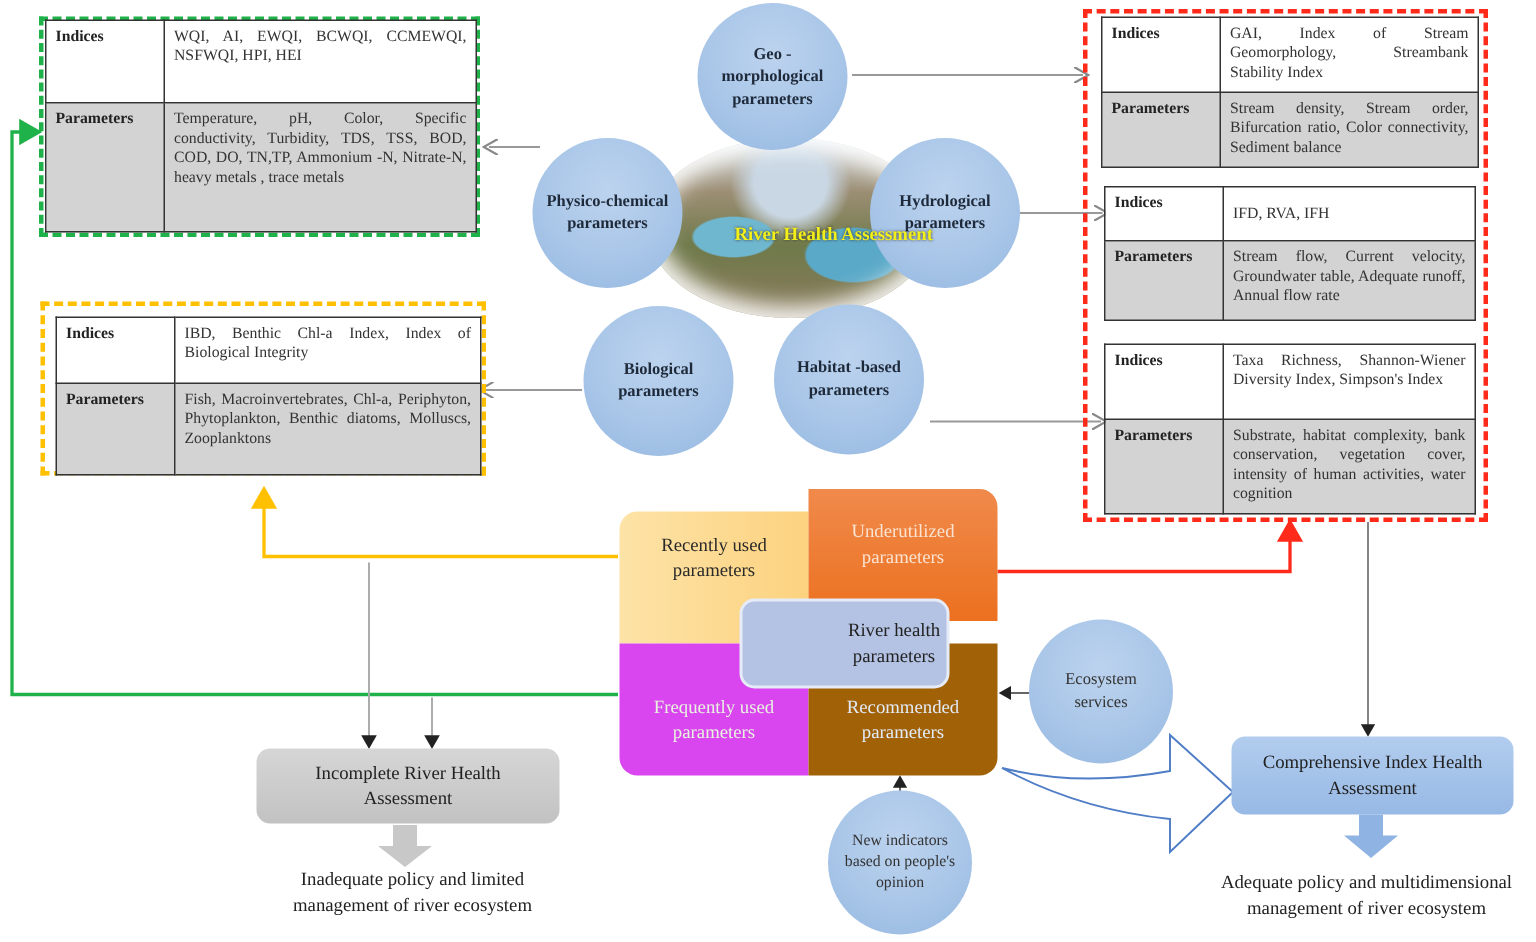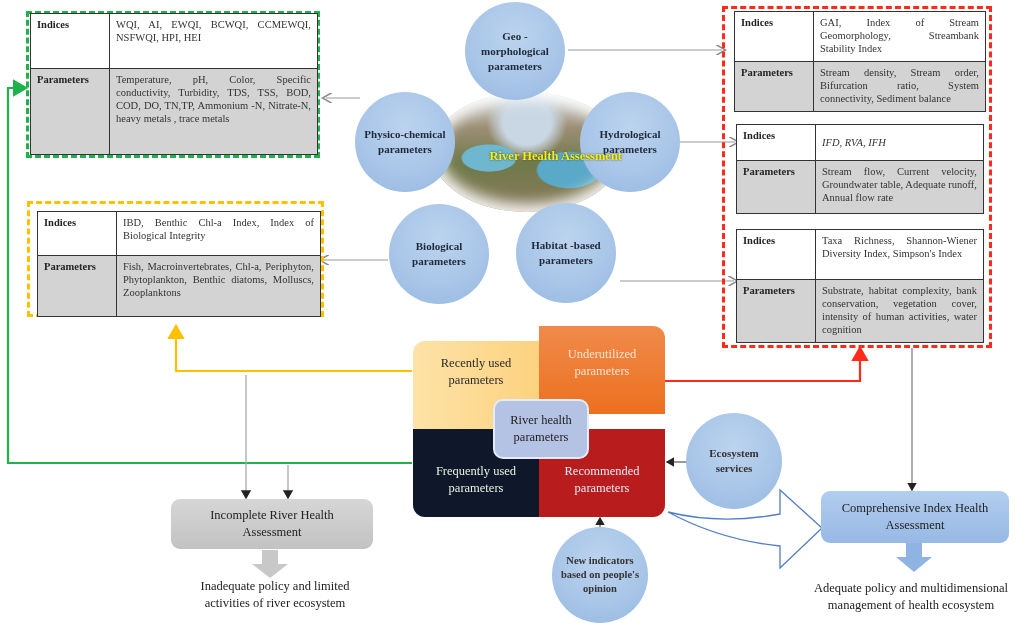--- a/index.html
+++ b/index.html
@@ -14,36 +14,36 @@
   table.it td.v { text-align:justify; color:#333; }
   table.it tr.par td { background:#d3d3d3; }
   table.it tr.idx td { background:#ffffff; }
 
   .dash { position:absolute; border-style:dashed; border-width:3px; box-sizing:border-box; }
 
   .circle { position:absolute; border-radius:50%;
             background:radial-gradient(circle at 50% 35%, #bcd3ee 0%, #a9c6e8 55%, #94b7e0 100%);
             display:flex; align-items:center; justify-content:center; text-align:center;
             font-weight:bold; font-size:11px; line-height:15px; color:#1e2a3a; }
-  .circle.light { font-weight:bold; color:#333; font-size:11px;text-align:center; }
+  .circle.light { font-weight:normal; color:#333; font-size:11px;text-align:center; }
 
   .photo { position:absolute; left:432px; top:92px; width:190px; height:120px; border-radius:50%;
            background:
              radial-gradient(ellipse at 30% 55%, #6fb6cf 0 14%, transparent 15%),
              radial-gradient(ellipse at 72% 65%, #5aa9c8 0 16%, transparent 17%),
              radial-gradient(ellipse at 50% 25%, #c9d7e4 0 18%, transparent 30%),
              linear-gradient(180deg, #dfe7ee 0%, #9c8e74 30%, #6f7a4a 60%, #8a7a5c 100%);
            box-shadow:0 0 14px 8px rgba(255,255,255,0.9) inset; }
   .photo-title { position:absolute; left:432px; top:149px; width:190px; text-align:right;
                  color:#f2ef1a; font-weight:bold; font-size:12.5px; text-shadow:0 0 2px #333; }
 
   .quad { position:absolute; display:flex; justify-content:center; text-align:center; font-size:12.5px; line-height:17px; }
   .center-box { position:absolute; left:493px; top:399px; width:92px; height:56px; border-radius:10px;
                 background:#b4c2e3; border:2px solid #e6ecf7; display:flex; align-items:center;
-                justify-content:center; text-align:center; font-size:12.5px; line-height:17px; color:#222; }
+                justify-content:flex-end; text-align:center; font-size:12.5px; line-height:17px; color:#222;padding-left:44px; }
 
   .result { position:absolute; border-radius:9px; display:flex; align-items:center; justify-content:center;
             text-align:center; font-size:12.5px; line-height:17px; color:#222; }
   .caption { position:absolute; text-align:center; font-size:12.5px; line-height:17px; color:#222; }
 </style>
 </head>
 <body>
 
 <svg class="lines" viewBox="0 0 1024 628">
   <defs>
@@ -124,29 +124,29 @@
 
 <div class="dash" style="left:722px;top:6px;width:270px;height:342px;border-color:#ff2a1a;"></div>
 <table class="it" style="left:734px;top:11px;width:252px;">
   <tbody>
       <tr class="idx" style="height:50px;">
     <td class="k">Indices</td>
     <td class="v">GAI, Index of Stream Geomorphology, Streambank Stability Index</td>
   </tr>
   <tr class="par" style="height:50px;">
     <td class="k">Parameters</td>
-    <td class="v">Stream density, Stream order, Bifurcation ratio, System connectivity, Sediment balance</td>
+    <td class="v">Stream density, Stream order, Bifurcation ratio, Color connectivity, Sediment balance</td>
   </tr>
 </tbody>
   </table>
 <table class="it" style="left:736px;top:124px;width:248px;">
   <tbody>
       <tr class="idx" style="height:36px;">
     <td class="k">Indices</td>
-    <td class="v" style="vertical-align:middle;font-style:italic;">IFD, RVA, IFH</td>
+    <td class="v" style="vertical-align:middle;">IFD, RVA, IFH</td>
   </tr>
   <tr class="par" style="height:53px;">
     <td class="k">Parameters</td>
     <td class="v">Stream flow, Current velocity, Groundwater table, Adequate runoff, Annual flow rate</td>
   </tr>
 </tbody>
   </table>
 <table class="it" style="left:736px;top:229px;width:248px;">
   <tbody>
       <tr class="idx" style="height:50px;">
@@ -177,38 +177,38 @@
     <span style="width:80px;">Habitat -based parameters</span>
   </div>
 <div class="photo-title">River Health Assessment</div>
 
 <div class="quad" style="left:413px;top:341px;width:126px;height:88px;background:linear-gradient(90deg,#fde3a7,#fcd27f);border-radius:12px 0 0 0;color:#2a2a2a;padding-top:14px;box-sizing:border-box;">
     <span style="width:90px;">Recently used parameters</span>
   </div>
 <div class="quad" style="left:539px;top:326px;width:126px;height:88px;background:linear-gradient(180deg,#f08a4b,#ec701f);border-radius:0 12px 0 0;color:#fbe3d2;padding-top:20px;box-sizing:border-box;">
     <span style="width:90px;">Underutilized parameters</span>
   </div>
-<div class="quad" style="left:413px;top:429px;width:126px;height:88px;background:#0f172a;border-radius:0 0 0 12px;color:#e8f3df;align-items:center;padding-top:14px;box-sizing:border-box;">
+<div class="quad" style="left:413px;top:429px;width:126px;height:88px;background:#d946ef;border-radius:0 0 0 12px;color:#e8f3df;align-items:center;padding-top:14px;box-sizing:border-box;">
     <span style="width:100px;">Frequently used parameters</span>
   </div>
-<div class="quad" style="left:539px;top:429px;width:126px;height:88px;background:#b91c1c;border-radius:0 0 12px 0;color:#e3ebf8;align-items:center;padding-top:14px;box-sizing:border-box;">
+<div class="quad" style="left:539px;top:429px;width:126px;height:88px;background:#a16207;border-radius:0 0 12px 0;color:#e3ebf8;align-items:center;padding-top:14px;box-sizing:border-box;">
     <span style="width:90px;">Recommended parameters</span>
   </div>
 <div class="center-box">
     <span style="width:70px;">River health parameters</span>
   </div>
 
 <div class="circle light" style="left:686px;top:413px;width:96px;height:96px;">
     <span style="width:60px;">Ecosystem services</span>
   </div>
 <div class="circle light" style="left:552px;top:527px;width:96px;height:96px;">
     <span style="width:84px;font-size:10.5px;line-height:14px;">New indicators based on people's opinion</span>
   </div>
 
 <div class="result" style="left:171px;top:499px;width:202px;height:50px;background:linear-gradient(180deg,#d6d6d6,#c2c2c2);">
     <span style="width:150px;">Incomplete River Health Assessment</span>
   </div>
-<div class="caption" style="left:180px;top:578px;width:190px;">Inadequate policy and limited activities of river ecosystem</div>
+<div class="caption" style="left:180px;top:578px;width:190px;">Inadequate policy and limited management of river ecosystem</div>
 
 <div class="result" style="left:821px;top:491px;width:188px;height:52px;background:linear-gradient(180deg,#b2cdee,#97b9e5);">
     <span style="width:150px;">Comprehensive Index Health Assessment</span>
   </div>
-<div class="caption" style="left:800px;top:580px;width:222px;">Adequate policy and multidimensional management of health ecosystem</div>
+<div class="caption" style="left:800px;top:580px;width:222px;">Adequate policy and multidimensional management of river ecosystem</div>
 
 </body></html>

